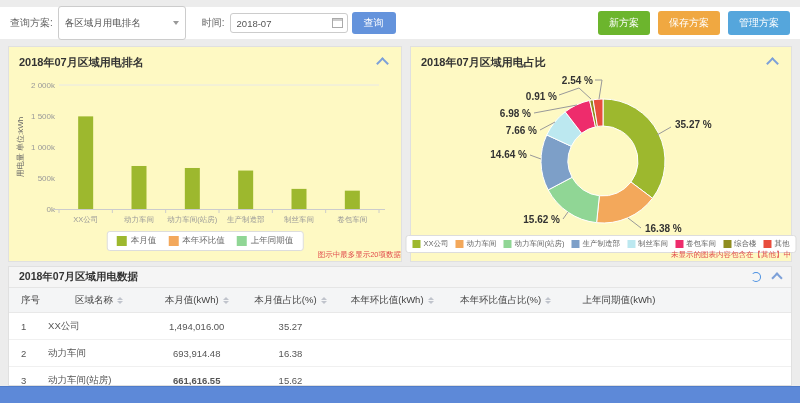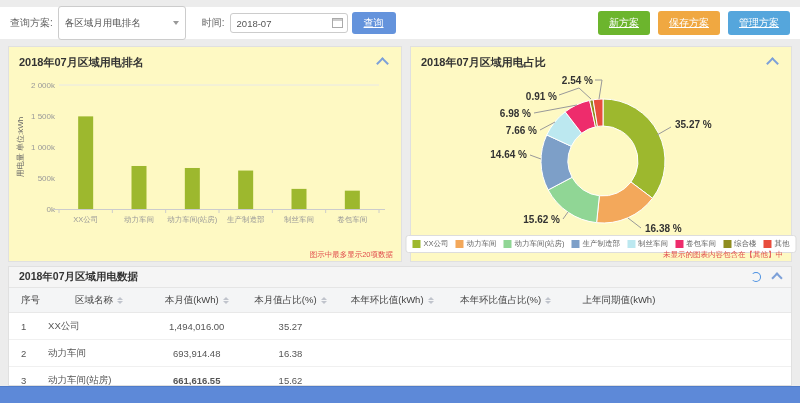--- a/index.html
+++ b/index.html
@@ -6,39 +6,39 @@
   body{width:800px;height:403px;background:#ececec;font-family:"Liberation Sans",sans-serif;overflow:hidden;position:relative;}
   .stage{position:absolute;inset:0;width:800px;height:403px;}
   
   .toolbar{position:absolute;left:0;top:7px;width:800px;height:32px;background:#fff;display:flex;align-items:center;padding:0 10px;box-sizing:border-box;}
   .tlabel{font-size:10px;color:#666;margin-right:5px;}
   .select{display:flex;align-items:center;justify-content:space-between;width:128px;height:34px;border:1px solid #ccc;border-radius:3px;background:#fff;font-size:9.5px;color:#555;padding:0 6px;box-sizing:border-box;margin-right:16px;cursor:pointer;}
   .caret{width:0;height:0;border-left:3.5px solid transparent;border-right:3.5px solid transparent;border-top:4px solid #999;}
   .dateinput{position:relative;margin-right:4px;}
   .dateinput input{width:92px;height:18px;border:1px solid #ccc;border-radius:3px;font-size:9.5px;color:#555;padding:0 18px 0 6px;font-family:"Liberation Sans",sans-serif;}
   .cal{position:absolute;right:5px;top:5px;width:9px;height:8px;border:1px solid #aaa;box-shadow:inset 0 2px 0 #ccc;background:#fff;}
-  .btn{border:none;border-radius:3px;color:#fff;font-size:10px;padding:5px 11px;cursor:pointer;font-family:"Liberation Sans",sans-serif;text-decoration:underline;}
+  .btn{border:none;border-radius:3px;color:#fff;font-size:10px;padding:5px 11px;cursor:pointer;font-family:"Liberation Sans",sans-serif;}
   .btn-query{background:#6493dc;padding:4px 12px;}
   .tb-right{margin-left:auto;display:flex;gap:8px;}
   .btn-new{background:#6cb52d;}
   .btn-save{background:#f0a841;}
   .btn-manage{background:#55a6dc;}
   
   .panel{position:absolute;background:#fef9c3;border:1px solid #e0e0e0;box-sizing:border-box;}
   .panel-bar{left:8px;top:46px;width:394px;height:216px;}
   .panel-pie{left:410px;top:46px;width:382px;height:216px;}
   .panel-title{position:absolute;left:10px;top:8px;font-size:11px;font-weight:bold;color:#333;}
   .chev{position:absolute;right:14px;top:12px;width:7px;height:7px;border-top:2px solid #7da0d8;border-right:2px solid #7da0d8;transform:rotate(-45deg);cursor:pointer;}
   .legend-box{position:absolute;bottom:10px;left:50%;transform:translateX(-50%);display:flex;align-items:center;gap:12px;border:1px solid #ddd;border-radius:3px;padding:3px 9px;background:#fff;white-space:nowrap;}
   .legend-box.small{gap:7px;padding:3px 6px;bottom:8px;}
   .li{display:flex;align-items:center;gap:4px;font-size:8.5px;color:#666;cursor:pointer;}
   .legend-box.small .li{font-size:7.5px;gap:3px;}
   .sq{width:10px;height:10px;display:inline-block;}
   .legend-box.small .sq{width:8px;height:8px;}
-  .note{position:absolute;right:8px;bottom:1px;font-size:7.5px;color:#e14c4c;}
+  .note{position:absolute;right:0;bottom:1px;font-size:7.5px;color:#e14c4c;}
   svg text{font-family:"Liberation Sans",sans-serif;}
   
   .panel-table{left:8px;top:266px;width:784px;height:120px;overflow:hidden;}
   .tbl-titlebar{height:20px;background:#f5f5f5;border-bottom:1px solid #e5e5e5;display:flex;align-items:center;padding:0 10px;}
   .tbl-title{font-size:10.5px;font-weight:bold;color:#333;}
   .tbl-icons{margin-left:auto;display:flex;align-items:center;gap:12px;}
   .refresh{width:8px;height:8px;border:1.6px solid #4a90e2;border-radius:50%;border-left-color:transparent;cursor:pointer;}
   .chev2{width:6px;height:6px;border-top:2px solid #7da0d8;border-right:2px solid #7da0d8;transform:rotate(-45deg);cursor:pointer;margin-top:2px;}
   .thead{display:flex;height:24px;background:#f4f5f6;border-bottom:1px solid #e8e8e8;align-items:center;}
   .th{font-size:9.5px;color:#444;display:flex;align-items:center;justify-content:center;cursor:pointer;}
@@ -103,20 +103,34 @@
         <rect x="173.83333333333334" y="94.979746" width="15" height="41.020254" fill="#9db82e"></rect>
         <text x="181.33333333333334" y="149" text-anchor="middle" font-size="7.5" fill="#999">动力车间(站房)</text>
         <rect x="227.16666666666669" y="97.548716" width="15" height="38.451284" fill="#9db82e"></rect>
         <text x="234.66666666666669" y="149" text-anchor="middle" font-size="7.5" fill="#999">生产制造部</text>
         <rect x="280.5" y="115.881372" width="15" height="20.118628" fill="#9db82e"></rect>
         <text x="288" y="149" text-anchor="middle" font-size="7.5" fill="#999">制丝车间</text>
         <rect x="333.83333333333337" y="117.667344" width="15" height="18.332656" fill="#9db82e"></rect>
         <text x="341.33333333333337" y="149" text-anchor="middle" font-size="7.5" fill="#999">卷包车间</text>
         <text x="12" y="74" font-size="8" fill="#666" text-anchor="middle" transform="rotate(-90 12 74)">用电量 单位:kWh</text>
       </svg>
+    <div class="legend-box" id="barLegend">
+        <div class="li">
+          <span class="sq" style="background:#9db82e"></span>
+          <span>本月值</span>
+        </div>
+        <div class="li">
+          <span class="sq" style="background:#f3a85b"></span>
+          <span>本年环比值</span>
+        </div>
+        <div class="li">
+          <span class="sq" style="background:#90d695"></span>
+          <span>上年同期值</span>
+        </div>
+      </div>
     <div class="note">图示中最多显示20项数据</div>
   </div>
 
   <div class="panel panel-pie">
     <div class="panel-title">2018年07月区域用电占比</div>
     <span class="chev"></span>
     <svg id="pieSvg" width="366" height="166" style="position:absolute;left:8px;top:24px;">
         <path d="M184 28 A62 62 0 0 1 233.5336300522934 127.28832919081431 L211.96253309403662 111.04986325287905 A35 35 0 0 0 184 55 Z" fill="#9db82e" stroke="#fff" stroke-width="1"></path>
         <polyline points="238,64 252,56" fill="none" stroke="#999" stroke-width="1"></polyline>
         <text x="256" y="57" text-anchor="start" font-size="10" font-weight="bold" fill="#333">35.27 %</text>

